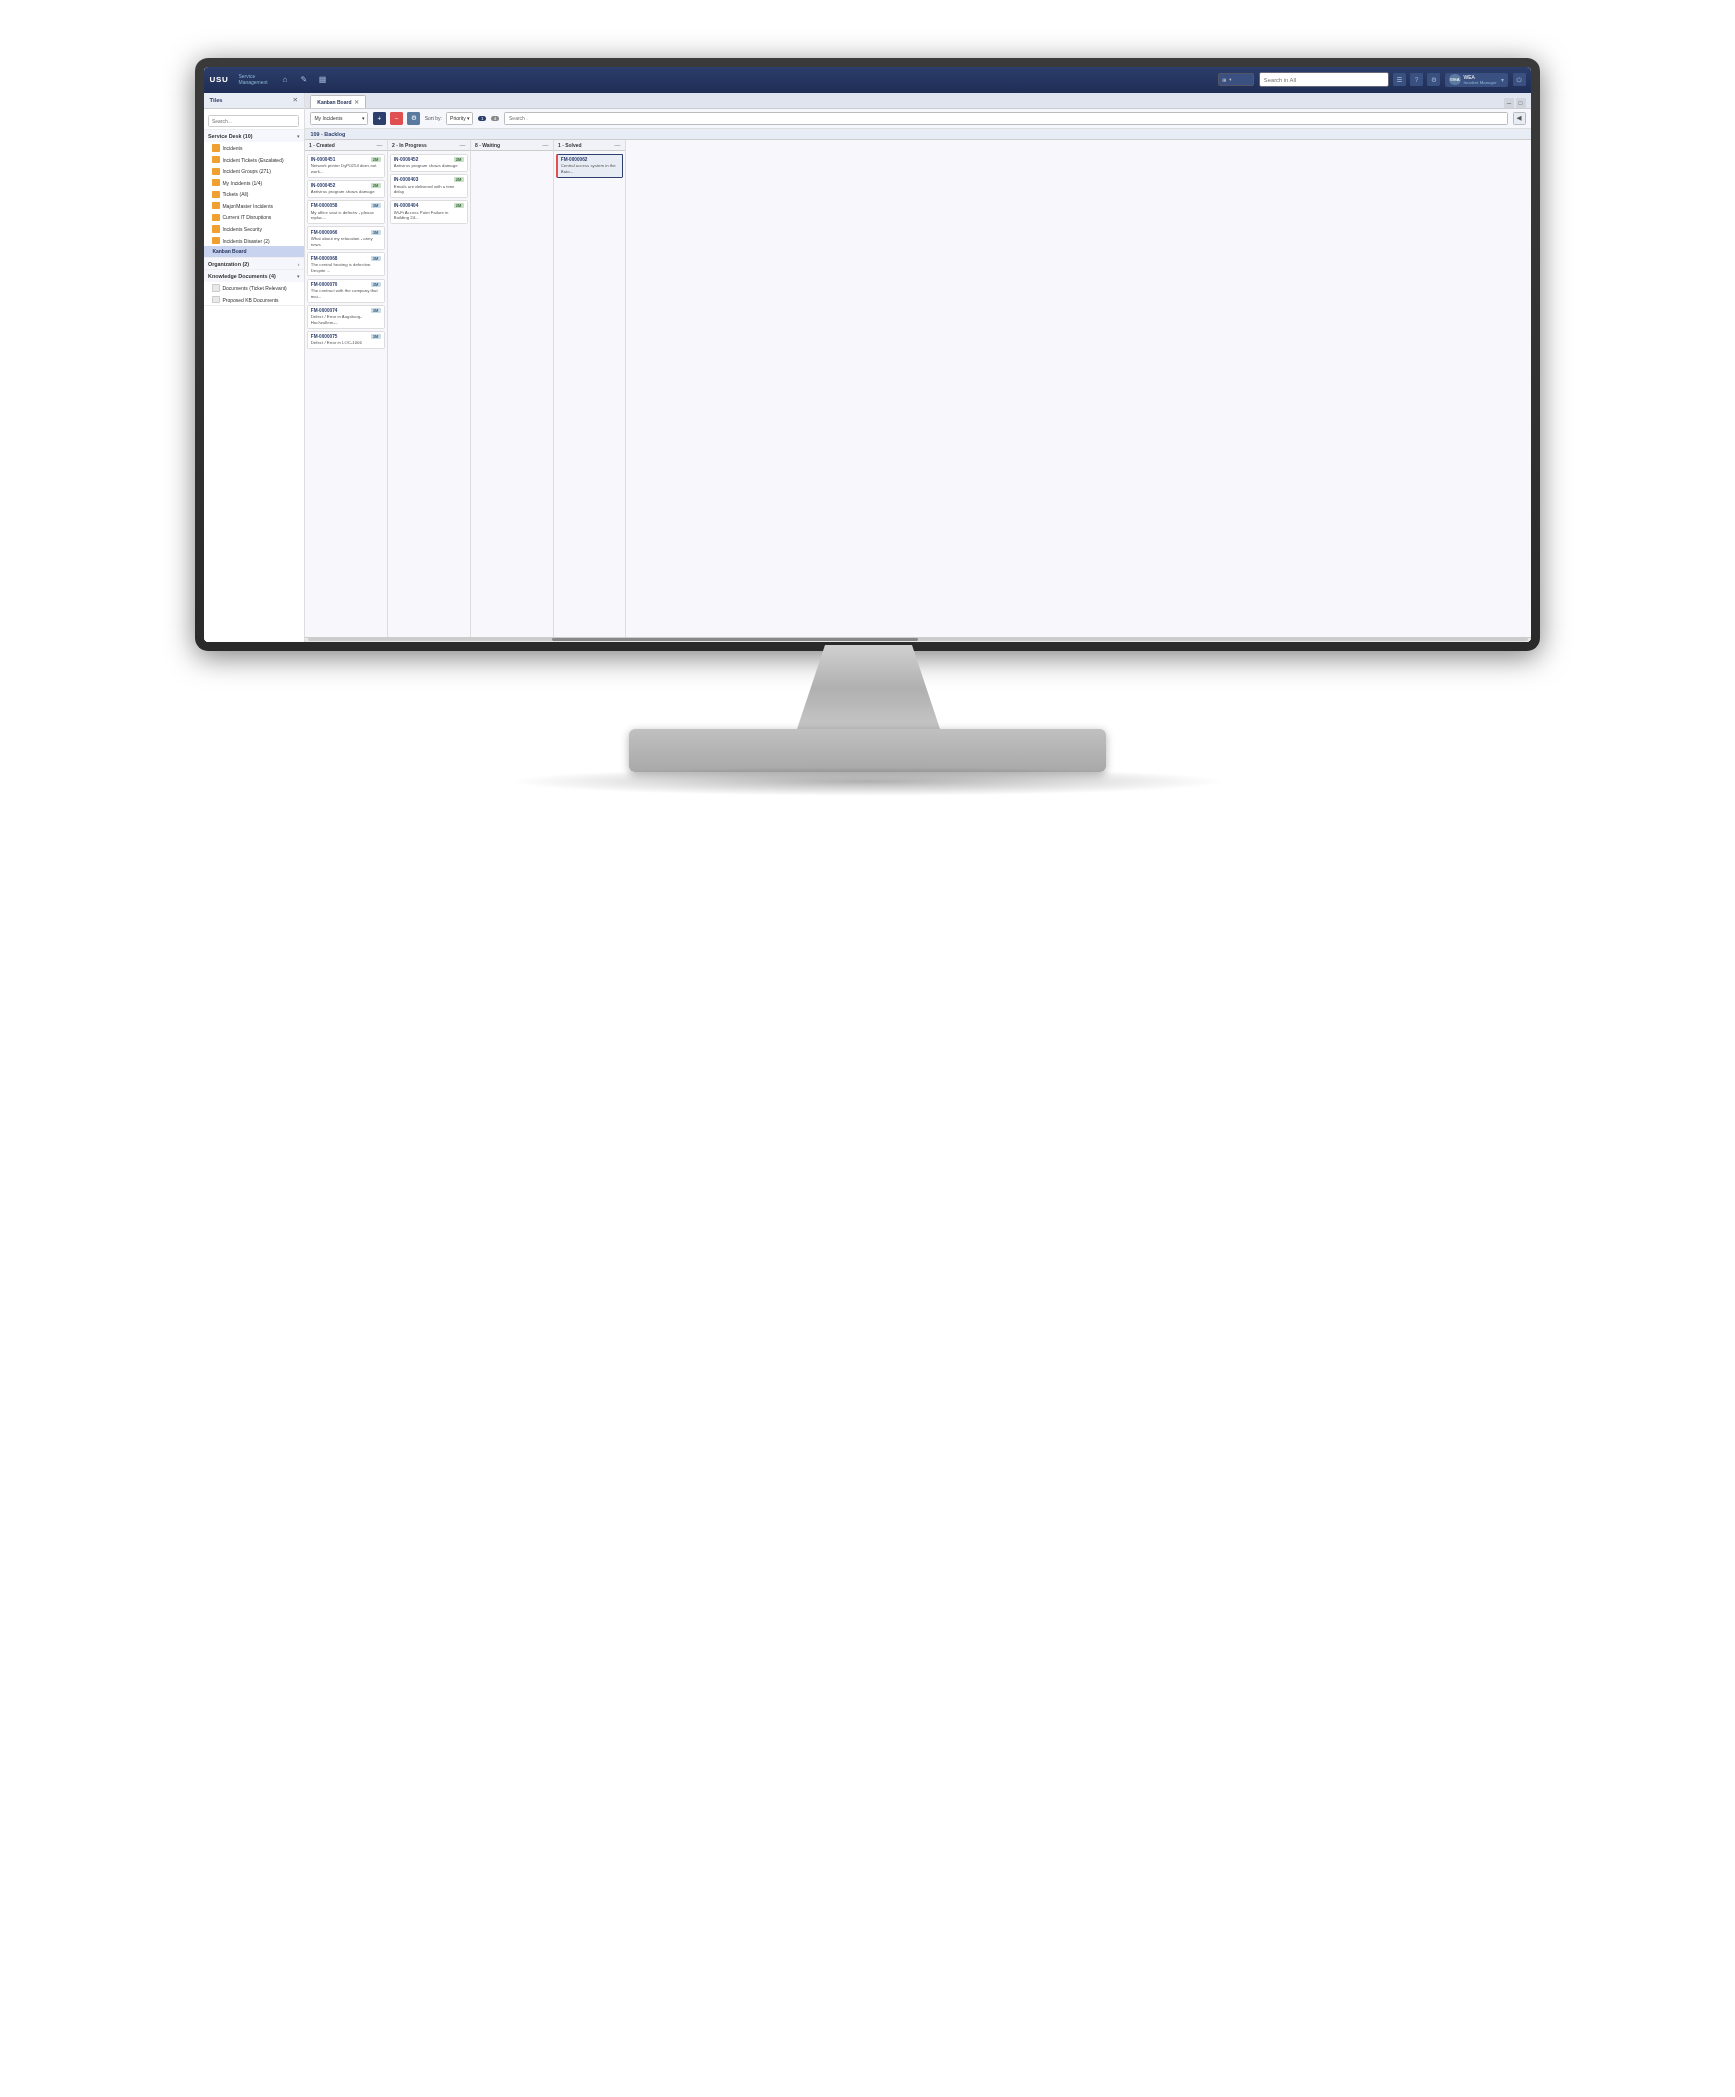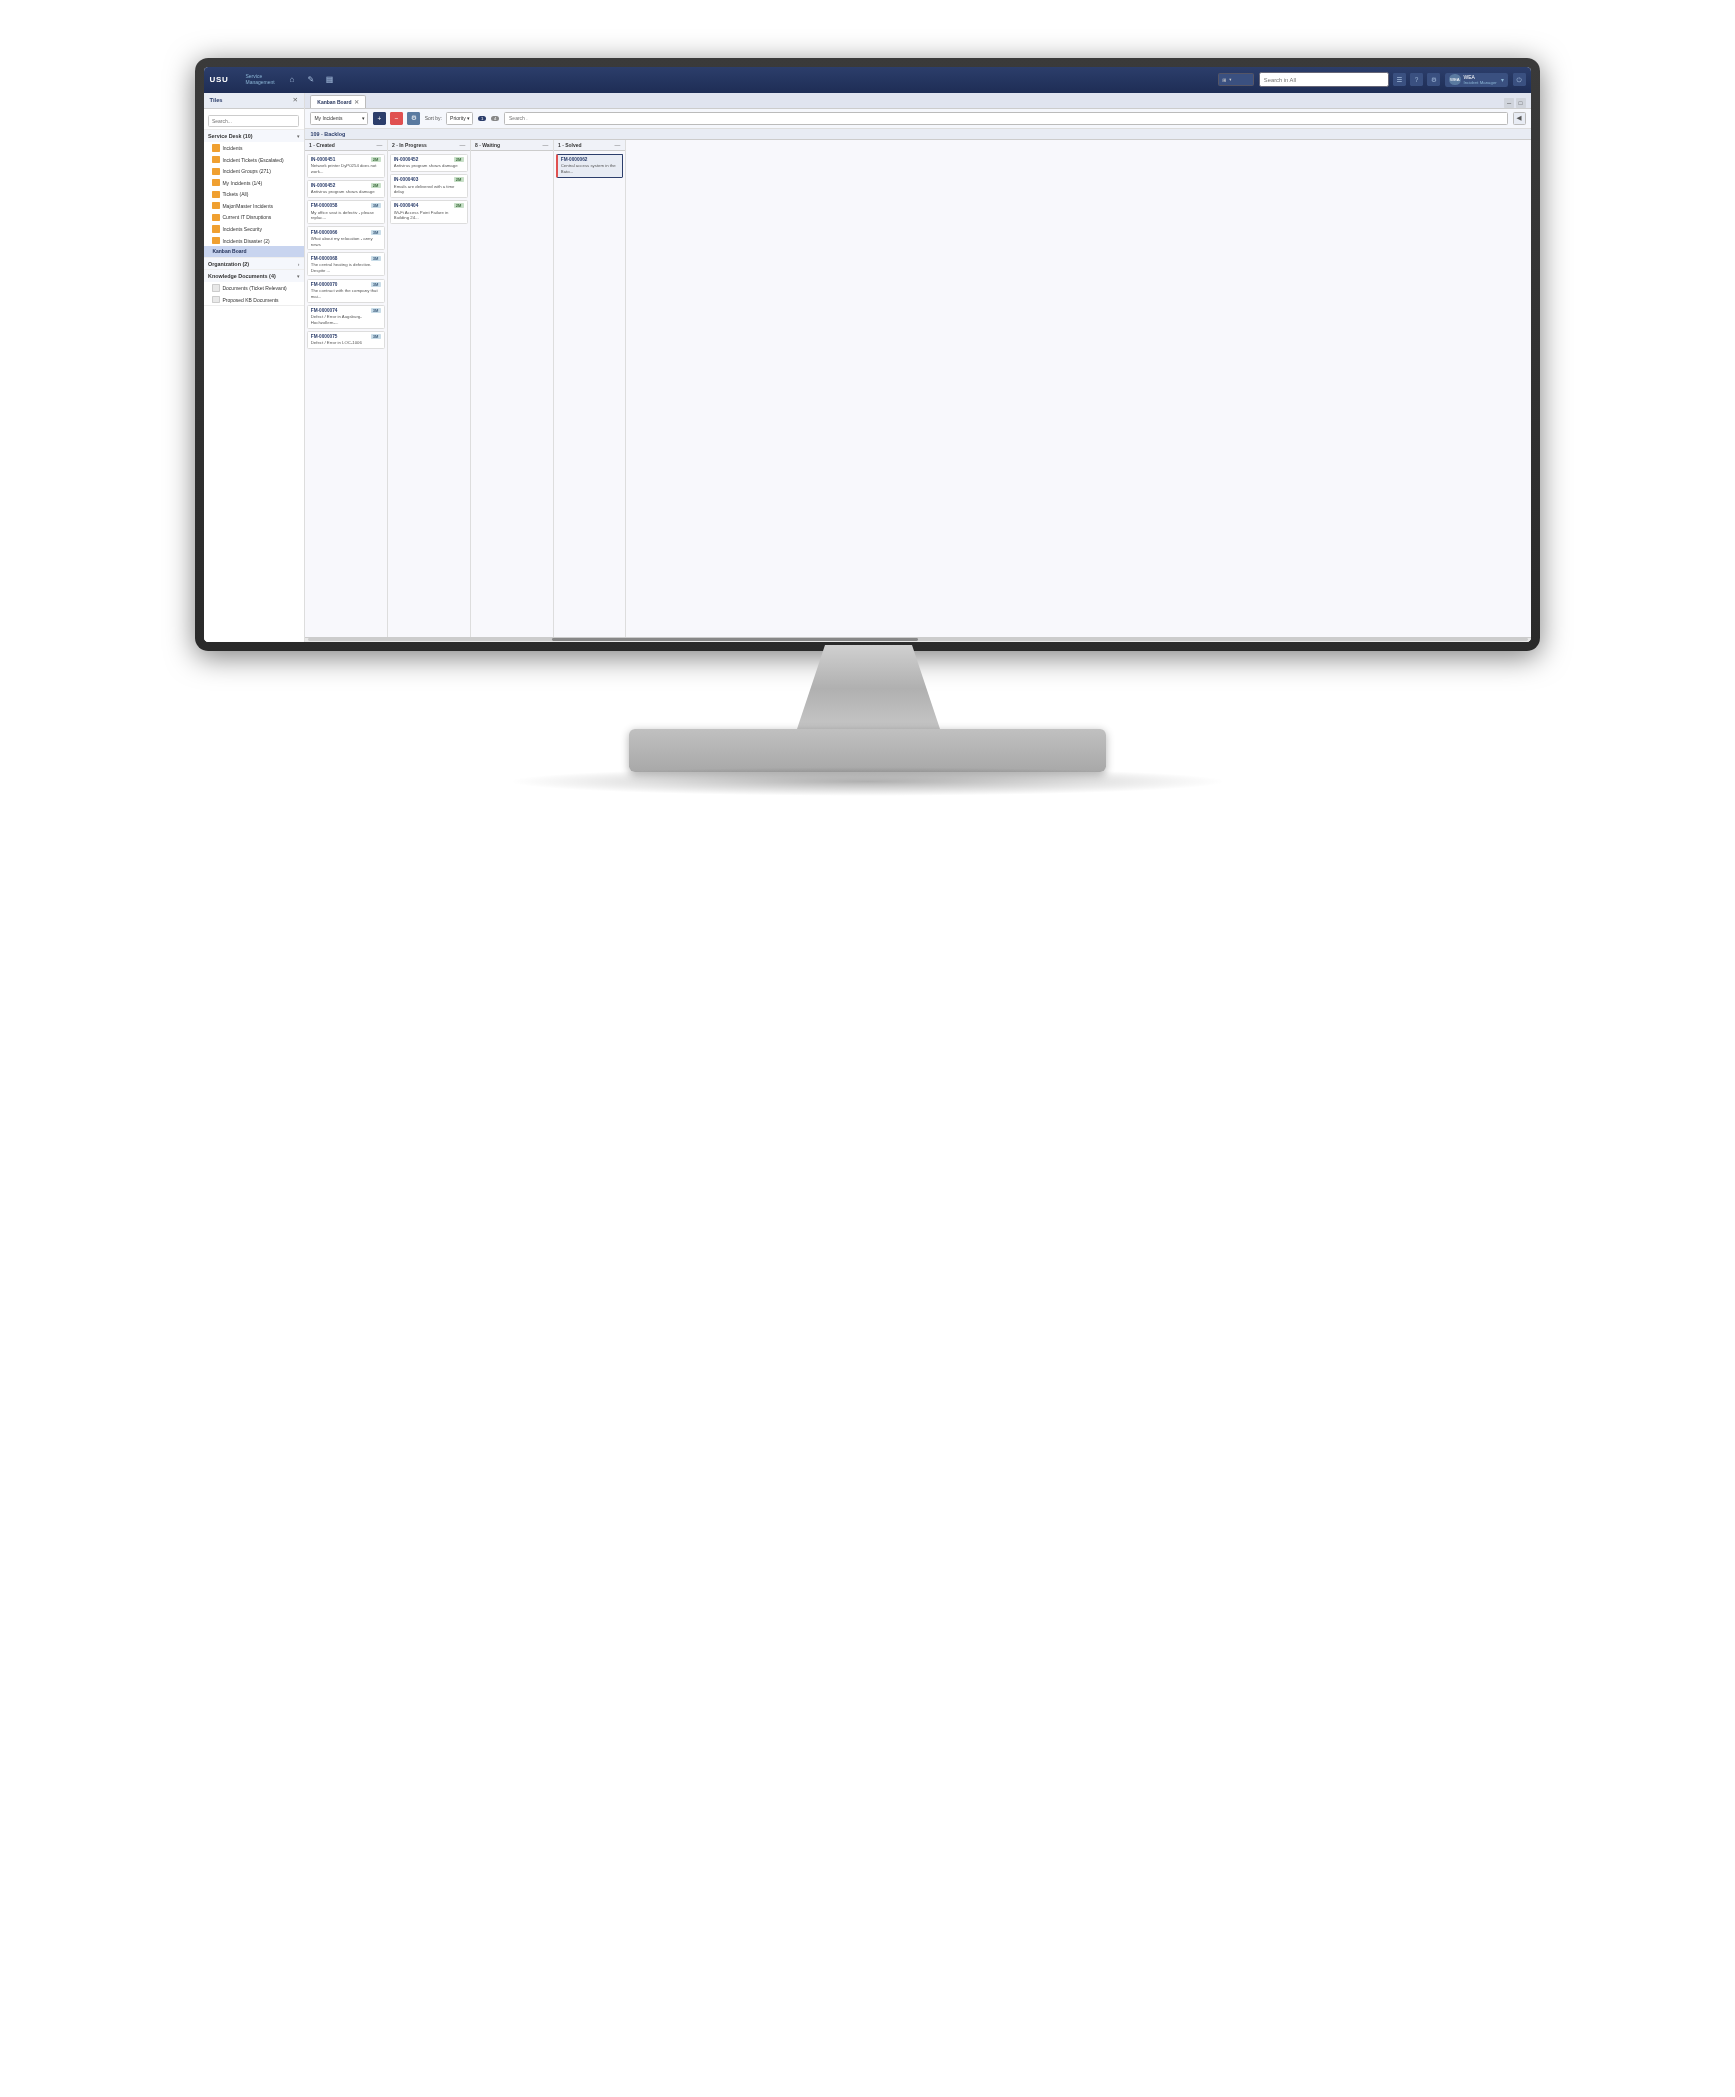--- a/index.html
+++ b/index.html
@@ -83,21 +83,21 @@
       display: flex;
       align-items: center;
       padding: 0 5.8px;
       gap: 4.3px;
       flex-shrink: 0;
     }
 
     .logo-area {
       display: flex;
       align-items: center;
-      gap: 17px;
+      gap: 10px;
       margin-right: 5.8px;
     }
 
     .logo-usu {
       color: white;
       font-weight: bold;
       font-size: 8px;
       letter-spacing: 0.7px;
     }
 

